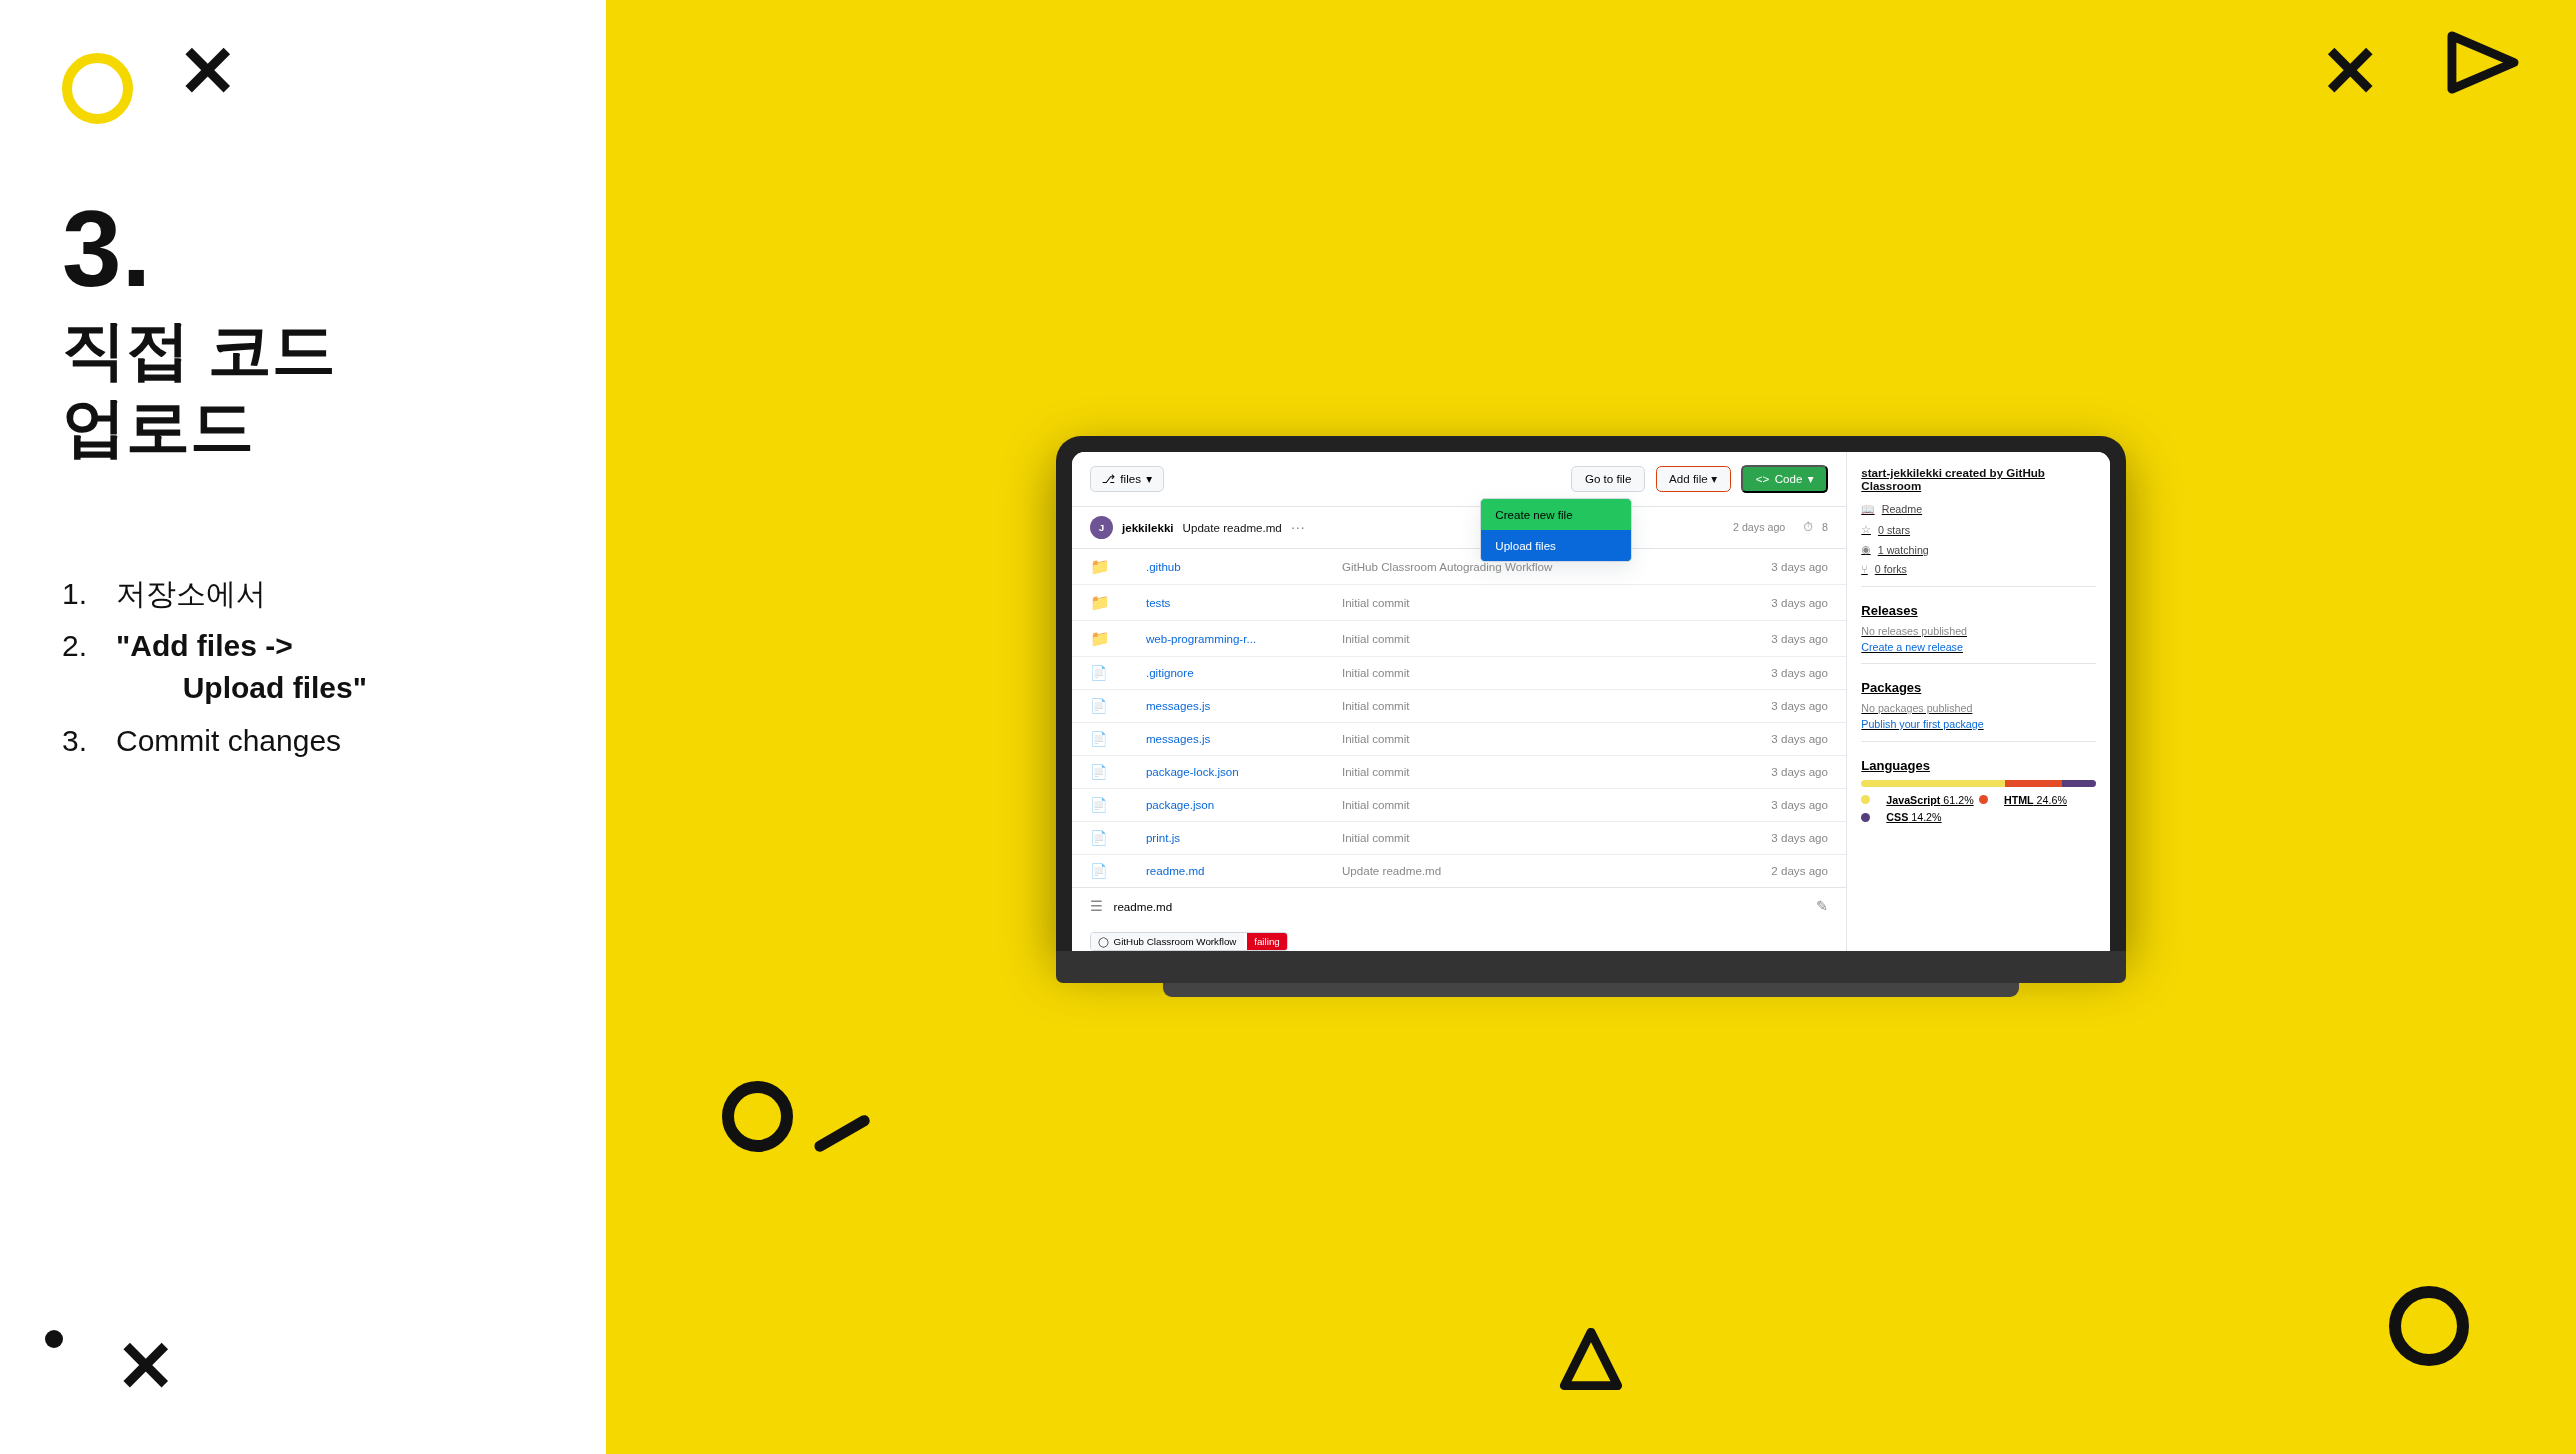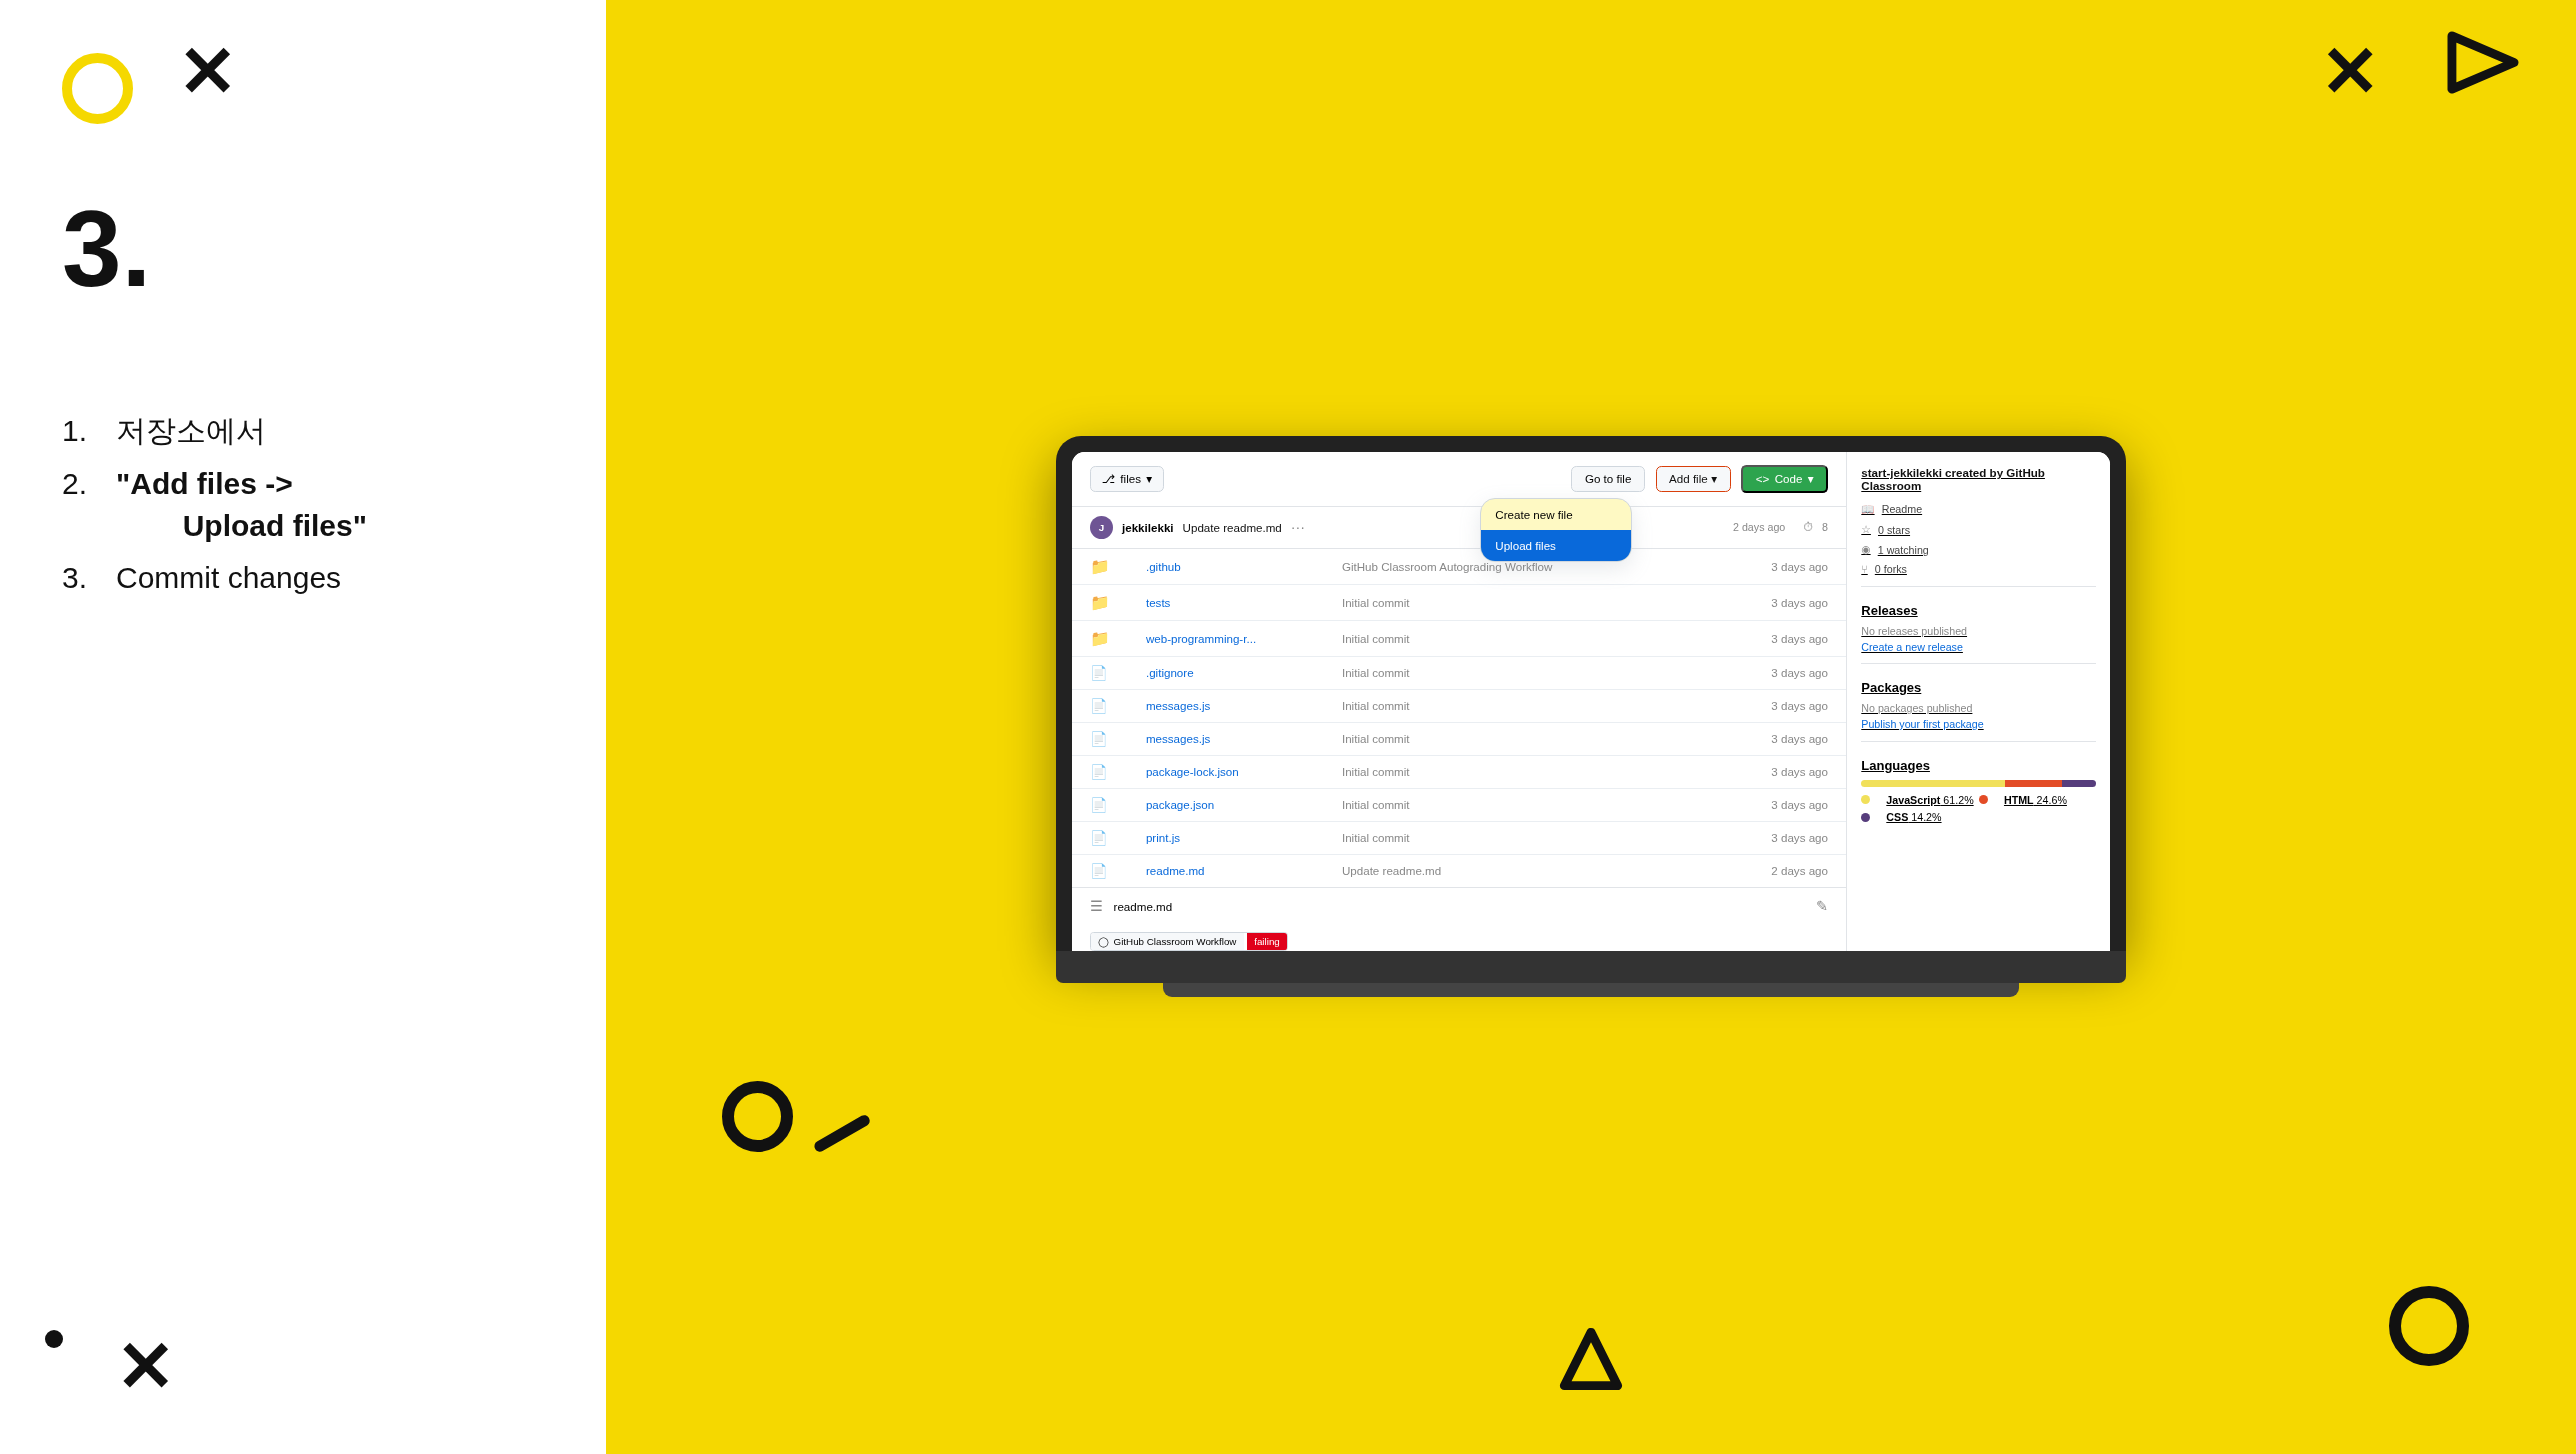--- a/index.html
+++ b/index.html
@@ -287,23 +287,23 @@
       display: flex;
       align-items: center;
       gap: 5.3px;
     }
 
     
     .add-file-dropdown {
       position: absolute;
       top: 46px;
       right: 214px;
-      background: #fef9c3;
+      background: #22c55e;
       border: 0.9px solid #d0d7de;
-      border-radius: 15px;
+      border-radius: 5px;
       box-shadow: 0 7.1px 21.4px rgba(140,149,159,0.2);
       z-index: 100;
       min-width: 152px;
       overflow: hidden;
     }
 
     .dropdown-item {
       padding: 9px 14.3px;
       font-size: 11.6px;
       cursor: pointer;
@@ -447,20 +447,21 @@
 
   </style>
 </head>
 <body>
 
 <div class="left-panel">
   <div class="deco-circle-top"></div>
   <div class="deco-x-top">✕</div>
 
   <div class="step-number">3.</div>
+  <div class="step-title">직접 코드<br>업로드</div>
 
   <ul class="steps-list">
     <li>
       <span class="num">1.</span>
       <span class="label">저장소에서</span>
     </li>
     <li>
       <span class="num">2.</span>
       <span class="label"><strong>"Add files -&gt;<br>&nbsp;&nbsp;&nbsp;&nbsp;&nbsp;&nbsp;&nbsp;&nbsp;Upload files"</strong></span>
     </li>

